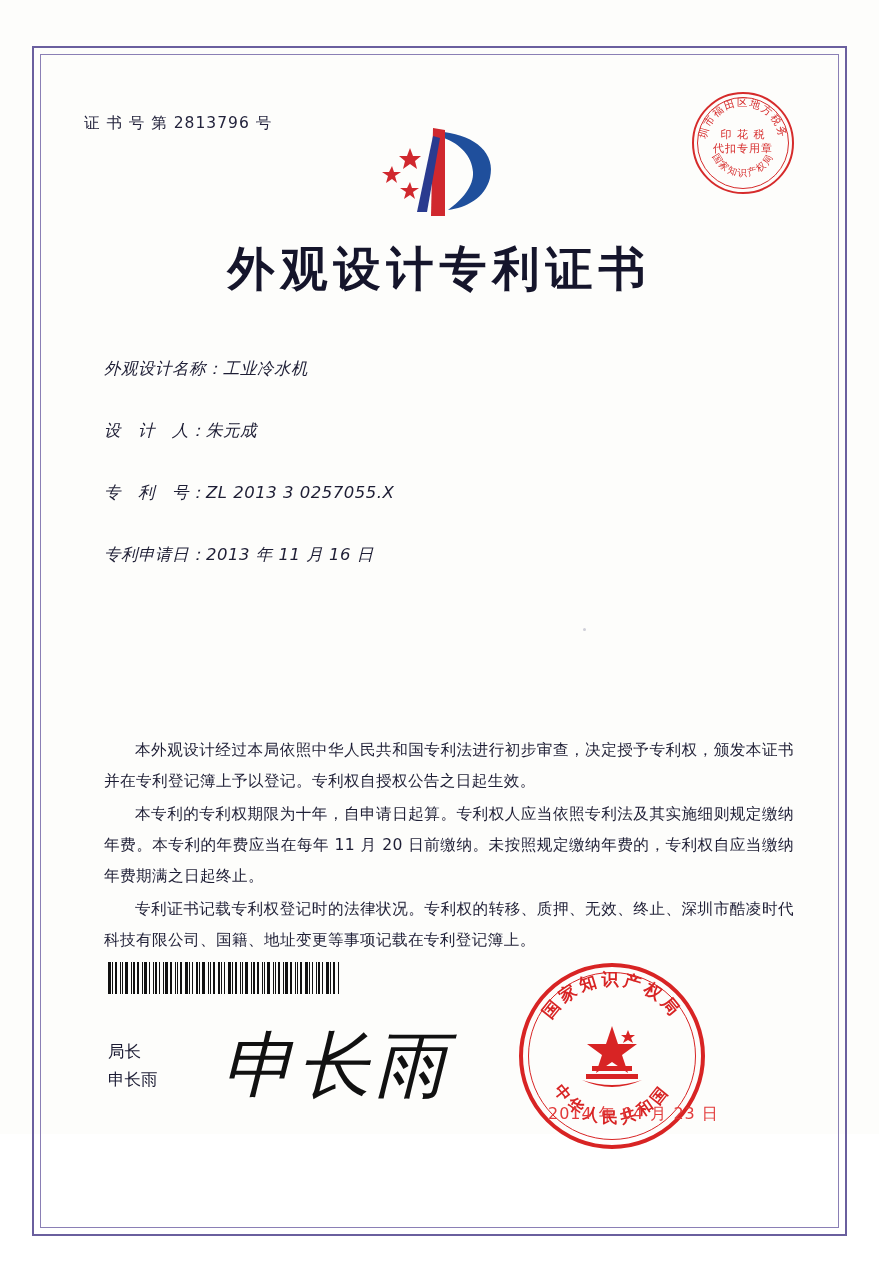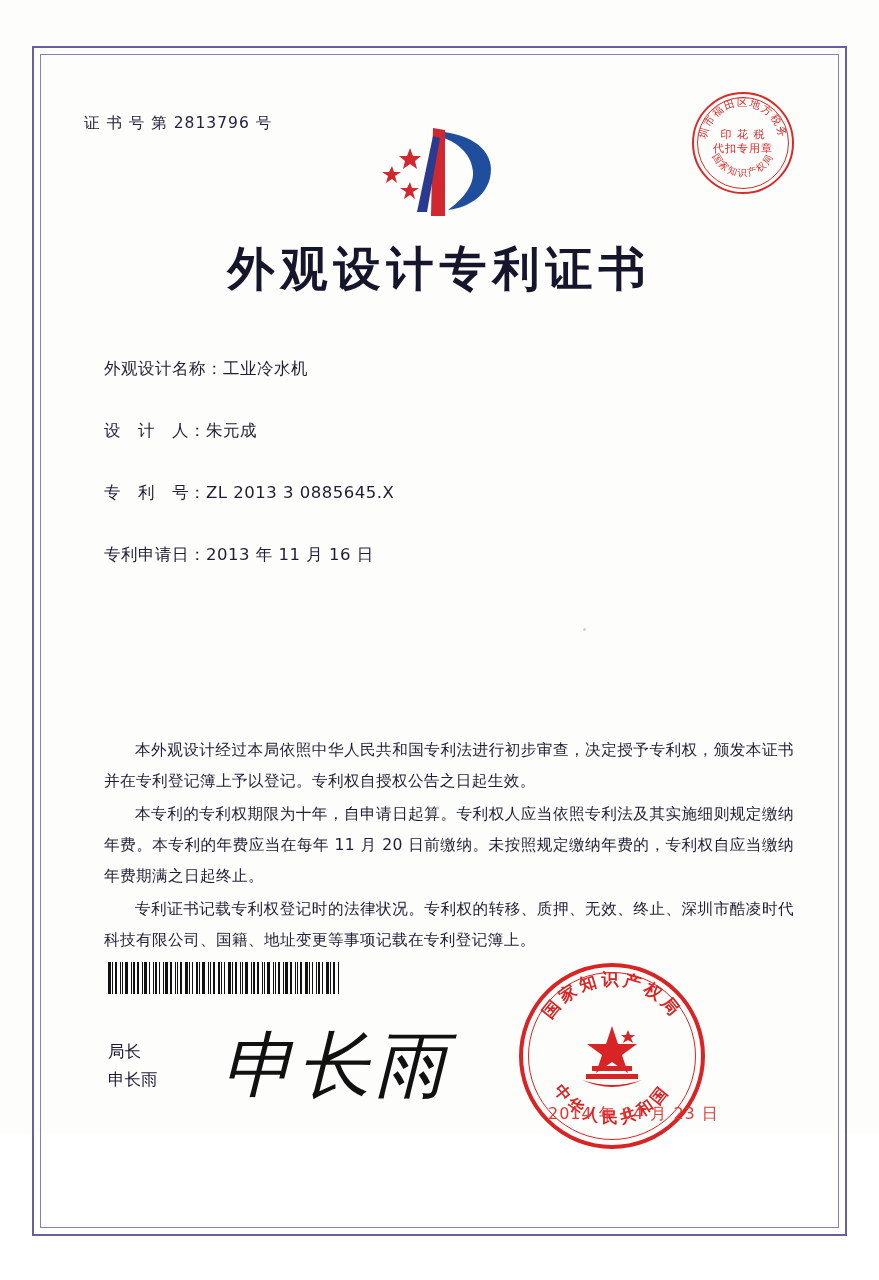--- a/index.html
+++ b/index.html
@@ -104,20 +104,21 @@
     color: #15152b;
     font-family: "DejaVu Serif", "Liberation Serif", serif;
   }
 
   
   .fields {
     position: absolute;
     left: 104px;
     top: 358px;
     width: 690px;
+    font-style: italic;
   }
   .field {
     position: relative;
     height: 62px;
     font-size: 16.5px;
     color: #1e1e35;
     white-space: nowrap;
     letter-spacing: 0.5px;
   }
   .field .label {
@@ -277,21 +278,21 @@
   <div class="title">外观设计专利证书</div>
 
   <div class="fields">
     <div class="field">
       <span class="label">外观设计名称：</span><span class="value">工业冷水机</span>
     </div>
     <div class="field">
       <span class="label">设　计　人：</span><span class="value">朱元成</span>
     </div>
     <div class="field">
-      <span class="label">专　利　号：</span><span class="value">ZL 2013 3 0885645.X</span>
+      <span class="label">专　利　号：</span><span class="value">ZL 2013 3 0257055.X</span>
     </div>
     <div class="field">
       <span class="label">专利申请日：</span><span class="value">2013 年 11 月 16 日</span>
     </div>
   </div>
 
   <div class="watermark-dot"></div>
 
   <div class="paras">
     <p>本外观设计经过本局依照中华人民共和国专利法进行初步审查，决定授予专利权，颁发本证书并在专利登记簿上予以登记。专利权自授权公告之日起生效。</p>

